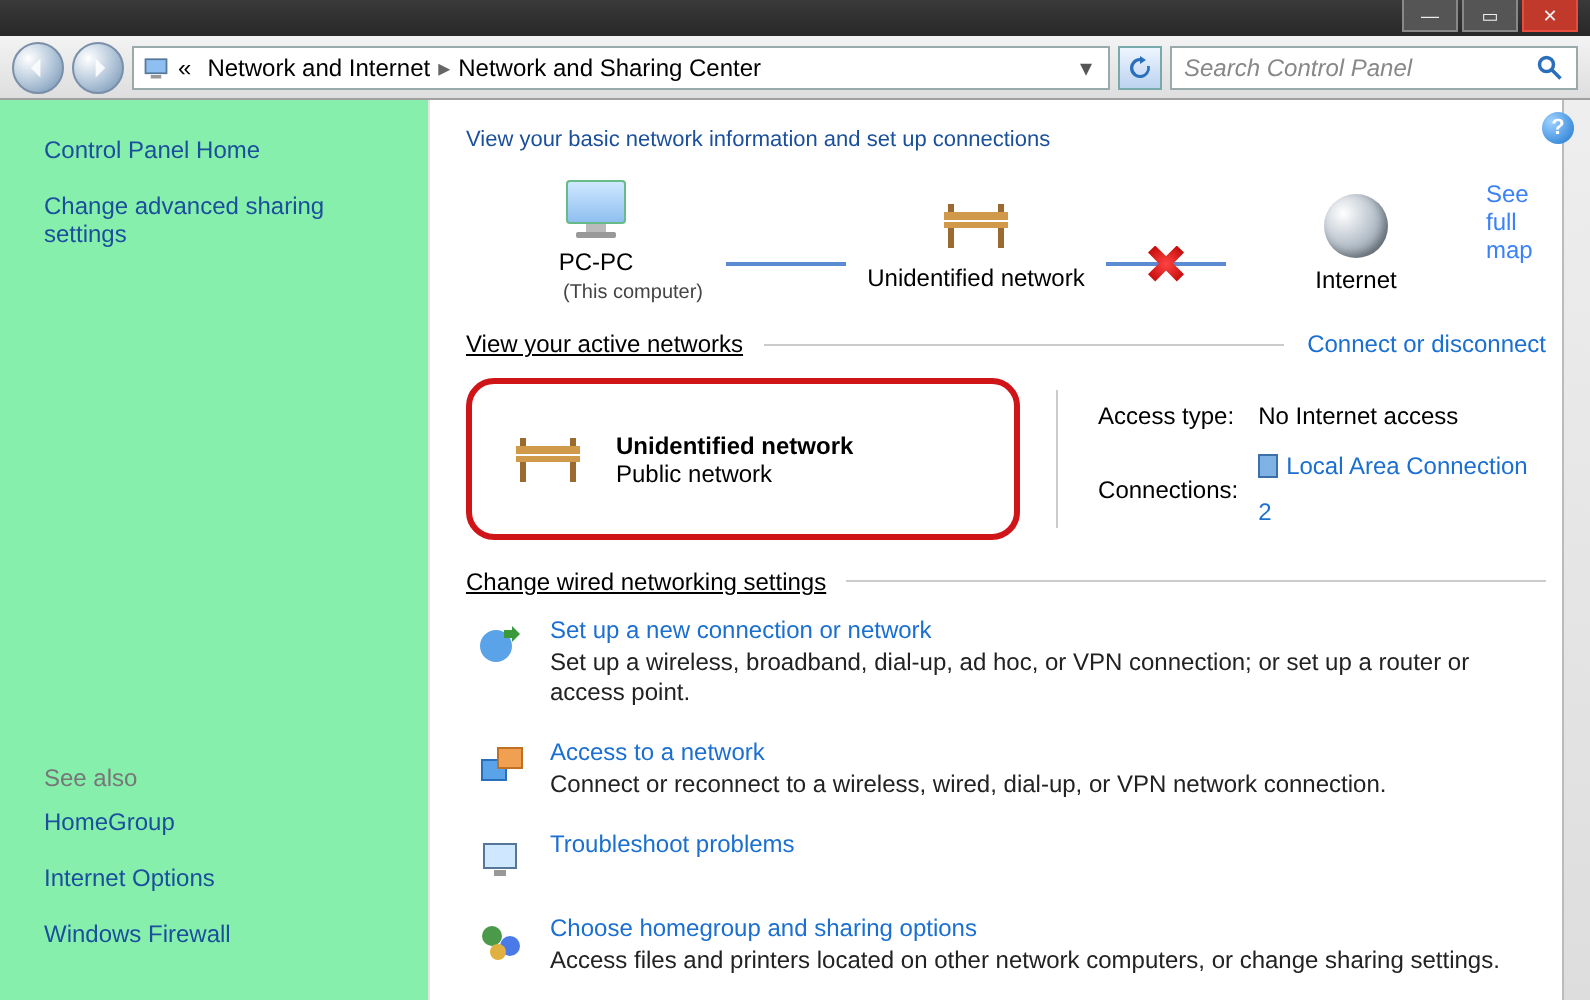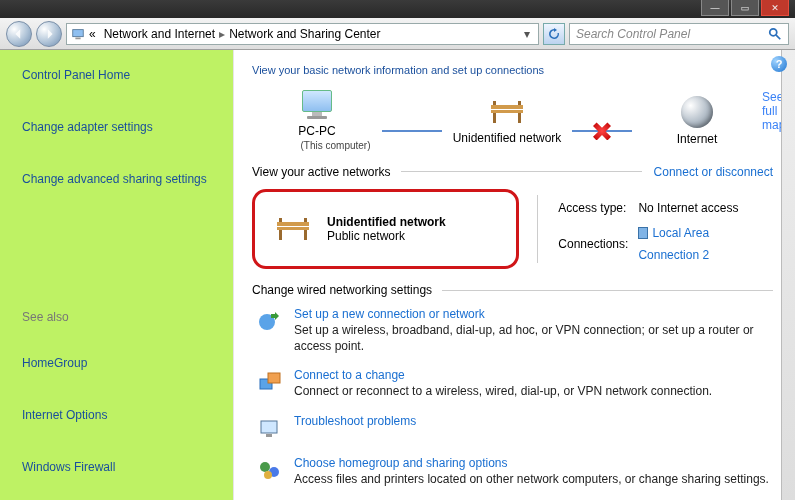--- a/index.html
+++ b/index.html
@@ -10,44 +10,44 @@
   .winbtn.close { background: #c0392b; border-color: #e74c3c; }
   
   .navbar { height: 32px; background: linear-gradient(#f3f3f3, #dedede); border-bottom: 1px solid #a0a0a0; display: flex; align-items: center; padding: 0 6px; gap: 4px; }
   .navbtn { width: 26px; height: 26px; border-radius: 50%; background: radial-gradient(circle at 30% 30%, #fff, #b0c4d8 55%, #6e8daf); border: 1px solid #7a8fa8; display: flex; align-items: center; justify-content: center; }
   .navbtn svg { width: 12px; height: 12px; fill: #fff; opacity: .85; }
   .crumb-bar { flex: 1; height: 22px; background: #fff; border: 1px solid #9aa; display: flex; align-items: center; padding: 0 4px; font-size: 12px; }
   .crumb-bar .ico { width: 14px; height: 14px; margin-right: 4px; }
   .crumb-sep { margin: 0 4px; color: #666; }
   .crumb-drop { width: 14px; display:flex; justify-content:center; color:#555;}
   .refresh-btn { width: 22px; height: 22px; background: linear-gradient(#eef5ff,#bcd3ef); border: 1px solid #7aa; display:flex;align-items:center;justify-content:center;}
-  .search-box { width: 220px; height: 22px; background: #fff; border: 1px solid #9aa; display: flex; align-items: center; padding: 0 6px; color: #888; font-style: italic; justify-content: space-between; }
+  .search-box { width: 204px; height: 22px; background: #fff; border: 1px solid #9aa; display: flex; align-items: center; padding: 0 6px; color: #888; font-style: italic; justify-content: space-between; }
   .search-box svg { width: 14px; height: 14px; fill: #2a6fbb; }
   
   .body { display: flex; height: calc(500px - 50px); }
-  .sidebar { width: 234px; padding: 18px 12px 12px 22px; background: #bef264; border-right: 1px solid #e5e5e5; display: flex; flex-direction: column; gap: 24px; }
+  .sidebar { width: 215px; padding: 18px 12px 12px 22px; background: #86efac; border-right: 1px solid #e5e5e5; display: flex; flex-direction: column; }
   .side-link { color: #1a4f9c; margin-bottom: 14px; cursor: pointer; }
   .side-spacer { flex: 1; }
   .side-heading { color: #777; margin-bottom: 8px; }
   
   .main { flex: 1; padding: 14px 22px 0 18px; position: relative; overflow: hidden; }
   .help-icon { position: absolute; top: 6px; right: 8px; width: 16px; height: 16px; border-radius: 50%; background: radial-gradient(circle at 30% 30%, #9fd3ff, #1c74d1); color: #fff; font-weight: bold; font-size: 11px; display:flex; align-items:center; justify-content:center; }
   .main h1 { color: #1a4f9c; font-weight: normal; font-size: 11px; margin-bottom: 14px; }
   
   .map-row { display:flex; align-items:flex-start; justify-content:space-between; margin-bottom: 12px; }
   .map-nodes { display:flex; align-items:center; gap: 0; }
   .node { display:flex; flex-direction:column; align-items:center; width: 130px; }
   .node-label { text-align:center; margin-top: 4px; line-height: 1.2; }
   .node-sub { color: #444; font-size: 10px; padding-left: 37px; }
   .conn-line { width: 60px; height: 2px; border-top: 2px solid #5b8bd0; position: relative; margin-top: 20px; }
   .conn-line.fail::after { content:""; position:absolute; left:50%; top:-10px; width:18px; height:18px; transform:translateX(-50%); background: radial-gradient(#f44,#b00); clip-path: polygon(20% 0,50% 30%,80% 0,100% 20%,70% 50%,100% 80%,80% 100%,50% 70%,20% 100%,0 80%,30% 50%,0 20%); }
   .full-map-link { color:#3b82f6; cursor:pointer; }
   
   .section-title { display:flex; align-items:center; margin: 8px 0 10px; }
-  .section-title span.t { white-space:nowrap; margin-right:10px; }
+  .section-title span.t { white-space:nowrap; margin-right:10px;text-decoration:underline; }
   .section-title .rule { flex:1; height:1px; background:#ccc; }
   .section-title .right-link { color:#1a6fd1; margin-left:12px; cursor:pointer; }
   
   .network-box { display:flex; gap: 18px; margin-bottom: 14px; }
   .red-frame { border: 3px solid #d01518; border-radius: 14px; padding: 10px 18px; display:flex; align-items:center; gap: 14px; width: 280px; }
   .red-frame .nw-title { font-weight: bold; }
   .divider { width:1px; background:#ccc; margin: 6px 0; }
   .props { padding-top: 6px; line-height: 1.9; }
   .props td.lab { padding-right: 8px; }
   .conn-link { color:#1a6fd1; cursor:pointer; }
@@ -117,21 +117,20 @@
     <svg viewBox="0 0 16 16">
         <circle cx="6" cy="6" r="4" fill="none" stroke="#2a6fbb" stroke-width="2"></circle>
         <line x1="9" y1="9" x2="14" y2="14" stroke="#2a6fbb" stroke-width="2"></line>
       </svg>
   </div>
 </div>
 
 <div class="body">
   <div class="sidebar">
     <div class="side-link">Control Panel Home</div>
-    <div class="side-link">Change adapter settings</div>
     <div class="side-link">Change advanced sharing settings</div>
     <div class="side-spacer"></div>
     <div class="side-heading">See also</div>
     <div class="side-link">HomeGroup</div>
     <div class="side-link">Internet Options</div>
     <div class="side-link">Windows Firewall</div>
   </div>
 
   <div class="main">
     <div class="scroll-edge"></div>
@@ -225,21 +224,21 @@
     </div>
 
     <div class="settings-item">
       <div class="ico">
           <svg width="26" height="26" viewBox="0 0 26 26">
             <rect x="3" y="10" width="12" height="10" fill="#5aa3e8" stroke="#2a6fbb"></rect>
             <rect x="11" y="4" width="12" height="10" fill="#f0a050" stroke="#c07020"></rect>
           </svg>
         </div>
       <div class="txt">
-        <div class="lnk">Connect to a change</div>
+        <div class="lnk">Access to a network</div>
         <div class="desc">Connect or reconnect to a wireless, wired, dial-up, or VPN network connection.</div>
       </div>
     </div>
 
     <div class="settings-item">
       <div class="ico">
           <svg width="26" height="26" viewBox="0 0 26 26">
             <rect x="4" y="6" width="16" height="12" fill="#cfe7ff" stroke="#579"></rect>
             <rect x="9" y="19" width="6" height="3" fill="#999"></rect>
           </svg>

